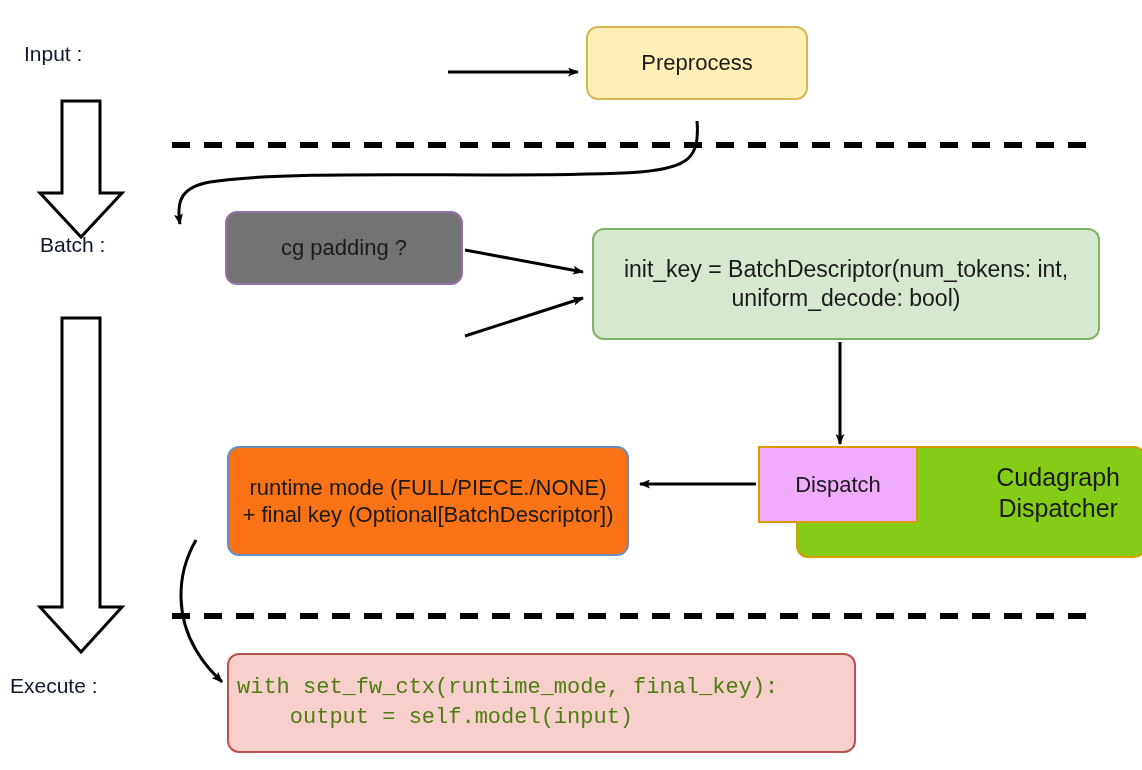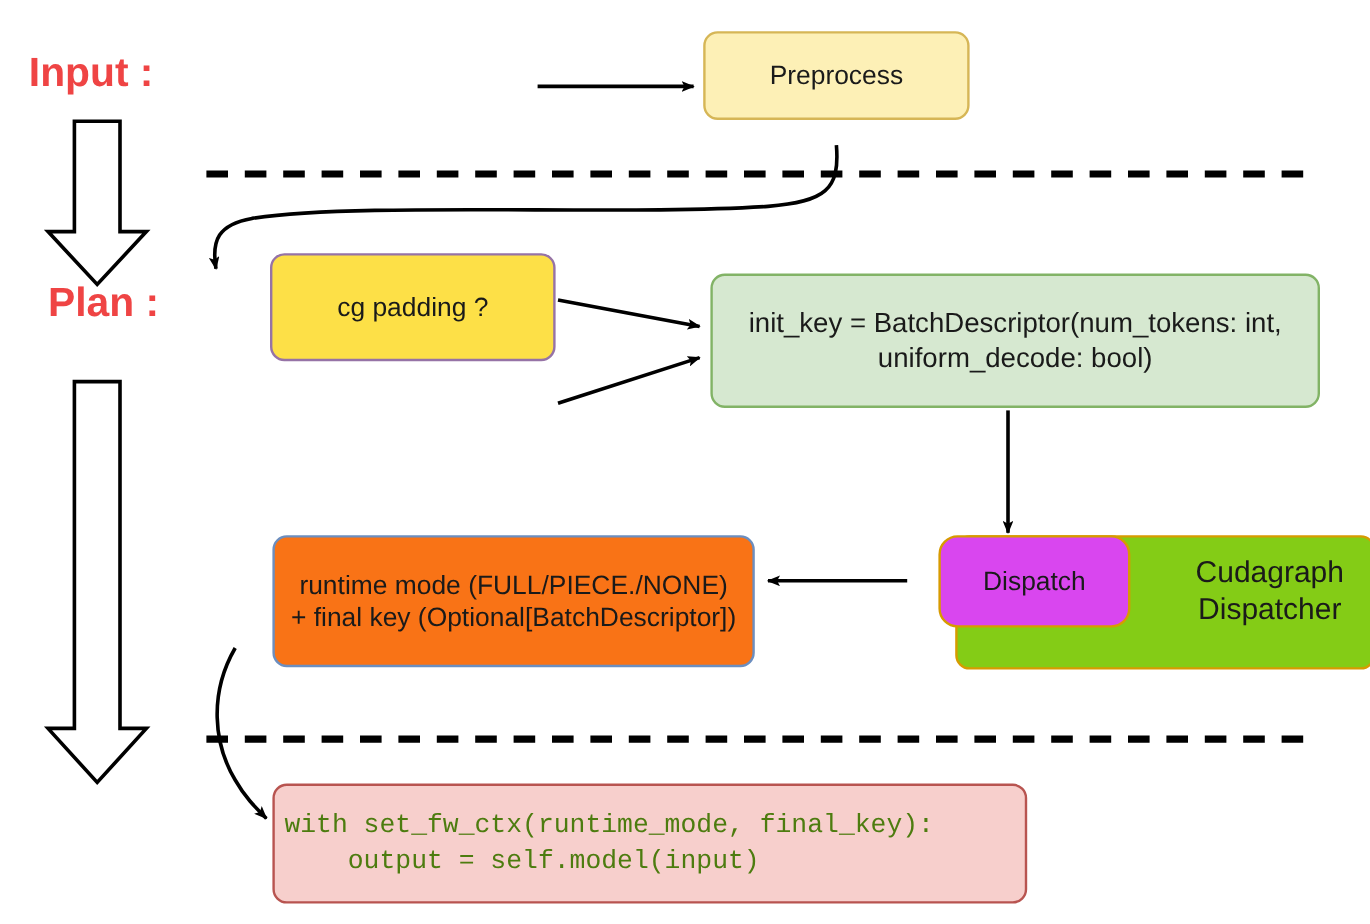--- a/index.html
+++ b/index.html
@@ -8,23 +8,23 @@
     font-family:"Liberation Sans", sans-serif;
     position:relative;overflow:hidden;
   }
   #stage{position:absolute;left:0;top:0;width:1142px;height:770px;}
 
   .svg-layer{position:absolute;left:0;top:0;width:1142px;height:770px;pointer-events:none;}
 
   .stage-label{
     position:absolute;
     font-family:"Liberation Sans", sans-serif;
-    font-weight:bold;
-    font-size:34px;
-    color:#ef4444;
+    font-weight:normal;
+    font-size:21px;
+    color:#0f172a;
     white-space:nowrap;
     letter-spacing:0px;
   }
 
   .node{
     position:absolute;
     box-sizing:border-box;
     border-radius:12px;
     border:2px solid #000;
     display:flex;
@@ -40,22 +40,22 @@
 
   .n-input-batch{
     left:226px;top:26px;width:220px;height:93px;
     background:#f7cfcc;border-color:#b85450;
   }
   .n-preprocess{
     left:586px;top:26px;width:222px;height:74px;
     background:#fdf0b6;border-color:#d6b656;
   }
   .n-cg-padding{
-    left:225px;top:211px;width:238px;height:90px;
-    background:#fde047;border-color:#9673a6;
+    left:225px;top:211px;width:238px;height:74px;
+    background:#737373;border-color:#9673a6;
   }
   .n-uniform-decode{
     left:225px;top:297px;width:238px;height:73px;
     background:#e4d5ee;border-color:#9673a6;
   }
   .n-init-key{
     left:592px;top:228px;width:508px;height:112px;
     background:#d6e8d0;border-color:#82b366;
     font-size:23px;
   }
@@ -69,24 +69,23 @@
     background:#84cc16;border-color:#d79b00;
     font-size:25px;
     align-items:flex-start;
     justify-content:flex-end;
     padding:14px 24px 0 0;
     margin-left:46px;
   }
   .n-cudagraph-dispatcher span{text-align:center;}
   .n-dispatch{
     left:758px;top:446px;width:160px;height:77px;
-    background:#d946ef;border-color:#d79b00;
+    background:#f0abfc;border-color:#d79b00;
     font-size:22px;
-    border-radius:16px;
-    margin-left:24px;
+    border-radius:0;
   }
   .n-execute-code{
     left:227px;top:653px;width:629px;height:100px;
     background:#f7cfcc;border-color:#b85450;
     font-family:"Liberation Mono", monospace;
     font-size:22px;
     justify-content:flex-start;
     text-align:left;
     padding-left:8px;
     line-height:1.35;
@@ -125,21 +124,22 @@
     <line x1="465" y1="336" x2="583" y2="298" stroke="#000" stroke-width="3" marker-end="url(#ah)"></line>
 
     <line x1="840" y1="342" x2="840" y2="444" stroke="#000" stroke-width="3" marker-end="url(#ah)"></line>
 
     <line x1="756" y1="484" x2="640" y2="484" stroke="#000" stroke-width="3" marker-end="url(#ah)"></line>
 
     <path d="M 196,540 C 174,578 178,620 196,650 C 204,664 212,672 222,682" fill="none" stroke="#000" stroke-width="3" marker-end="url(#ah)"></path>
   </svg>
 
   <div class="stage-label lbl-input">Input :</div>
-  <div class="stage-label lbl-plan">Plan :</div>
+  <div class="stage-label lbl-plan">Batch :</div>
+  <div class="stage-label lbl-execute">Execute :</div>
 
 
   <div class="node n-preprocess">
     <span>Preprocess</span>
   </div>
 
   <div class="node n-cg-padding">
     <span>cg padding ?</span>
   </div>
 

